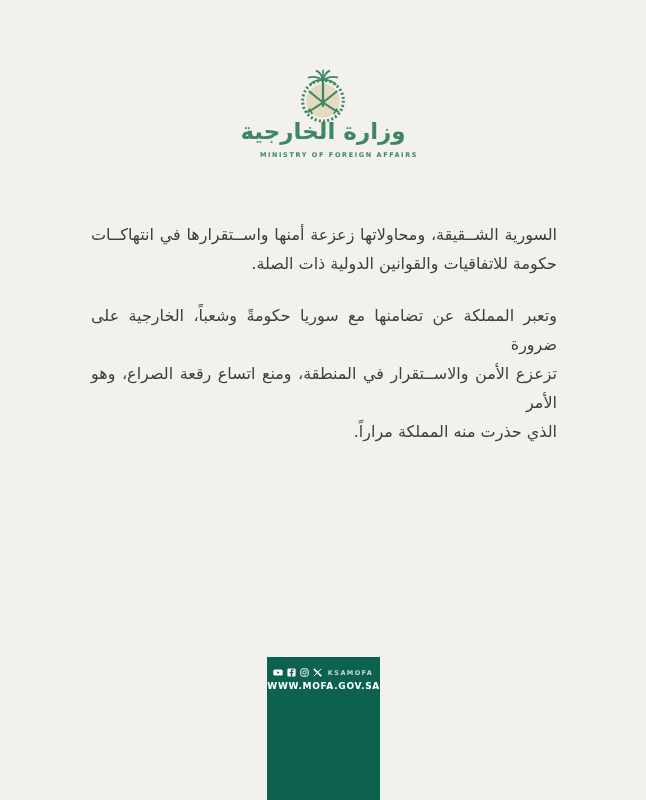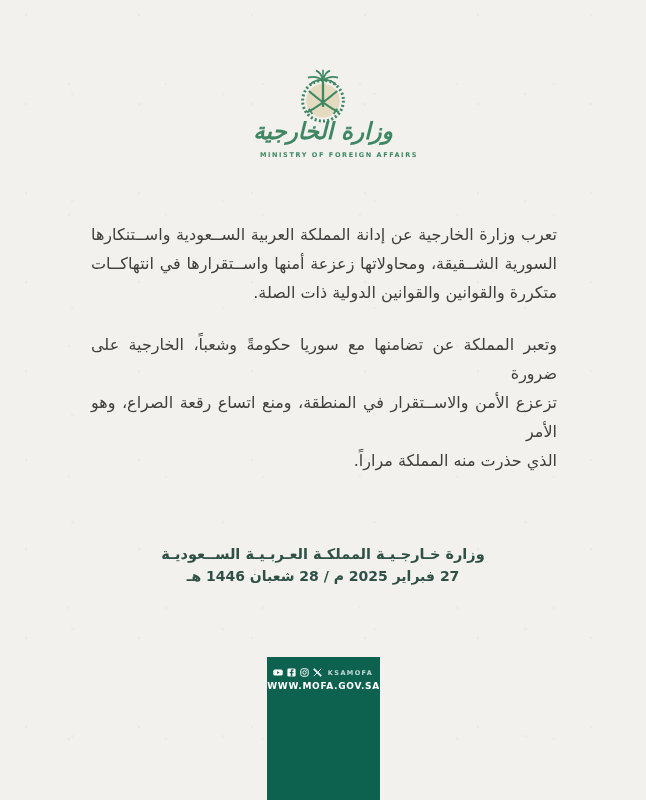--- a/index.html
+++ b/index.html
@@ -16,21 +16,21 @@
       radial-gradient(circle at 71% 64%, rgba(120,120,115,0.05) 0 1px, transparent 1.6px),
       radial-gradient(circle at 48% 88%, rgba(120,120,115,0.05) 0 1px, transparent 1.6px);
     background-size:113px 89px, 97px 131px, 151px 107px;
   }
 
   
   .emblem{position:absolute;top:66px;left:50%;transform:translateX(-50%);}
   .calligraphy{
     position:absolute;top:116px;left:0;width:100%;
     text-align:center;color:#3f8763;font-size:23px;font-weight:bold;
-    direction:rtl;line-height:30px;font-style:italic;
+    direction:rtl;line-height:30px;
   }
   .ministry-en{
     position:absolute;top:151px;left:16px;width:100%;
     text-align:center;color:#3f8763;font-size:6.5px;font-weight:bold;
     letter-spacing:1.6px;
   }
 
   
   .statement{
     position:absolute;top:220px;right:89px;width:466px;
@@ -56,21 +56,21 @@
   .social-row{
     display:flex;align-items:center;justify-content:center;
     gap:4px;padding-top:11px;
   }
   .social-row svg{display:block;}
   .handle{
     color:rgba(255,255,255,0.75);font-size:6.5px;font-weight:bold;
     letter-spacing:1.4px;margin-right:1px;padding-left:2px;
   }
   .website{
-    margin-top:4px;text-align:center;color:#ffffff;
+    margin-top:4px;text-align:right;color:#ffffff;
     font-size:9px;font-weight:bold;letter-spacing:0.7px;
   }
 </style>
 </head>
 <body>
 
 <div class="page">
 
   <div class="emblem">
     <svg width="62" height="57" viewBox="0 0 70 64">
@@ -94,35 +94,30 @@
       <path d="M19 48 L23 54" stroke="#3f8763" stroke-width="2" fill="none"></path>
       <path d="M51 48 L47 54" stroke="#3f8763" stroke-width="2" fill="none"></path>
     </svg>
   </div>
 
   <div class="calligraphy">وزارة الخارجية</div>
   <div class="ministry-en">MINISTRY OF FOREIGN AFFAIRS</div>
 
   <div class="statement">
     <div class="para">
-        <div class="line">تعرب وزارة الخارجية عن إدانة المملكة العربية الســعودية واســتنكارها</div>
         <div class="line">السورية الشــقيقة، ومحاولاتها زعزعة أمنها واســتقرارها في انتهاكــات</div>
-        <div class="line last">متكررة والقوانين والقوانين الدولية ذات الصلة.</div>
+        <div class="line last">حكومة للاتفاقيات والقوانين الدولية ذات الصلة.</div>
       </div>
     <div class="para">
         <div class="line">وتعبر المملكة عن تضامنها مع سوريا حكومةً وشعباً، الخارجية على ضرورة</div>
         <div class="line">تزعزع الأمن والاســتقرار في المنطقة، ومنع اتساع رقعة الصراع، وهو الأمر</div>
         <div class="line last">الذي حذرت منه المملكة مراراً.</div>
       </div>
   </div>
 
-  <div class="signature">
-    <div class="sig-line1">وزارة خـارجـيـة المملكـة العـربـيـة الســعوديـة</div>
-    <div class="sig-line2">27 فبراير 2025 م / 28 شعبان 1446 هـ</div>
-  </div>
 
   <div class="footer-bar">
     <div class="social-row">
       <span>
         <svg width="10" height="9" viewBox="0 0 10 9">
           <rect x="0.3" y="1.6" width="9.4" height="6" rx="1.6" fill="#ffffff"></rect>
           <path d="M4.1 3.2 L6.6 4.6 L4.1 6 Z" fill="#0c614f"></path>
         </svg>
       </span>
       <span>

